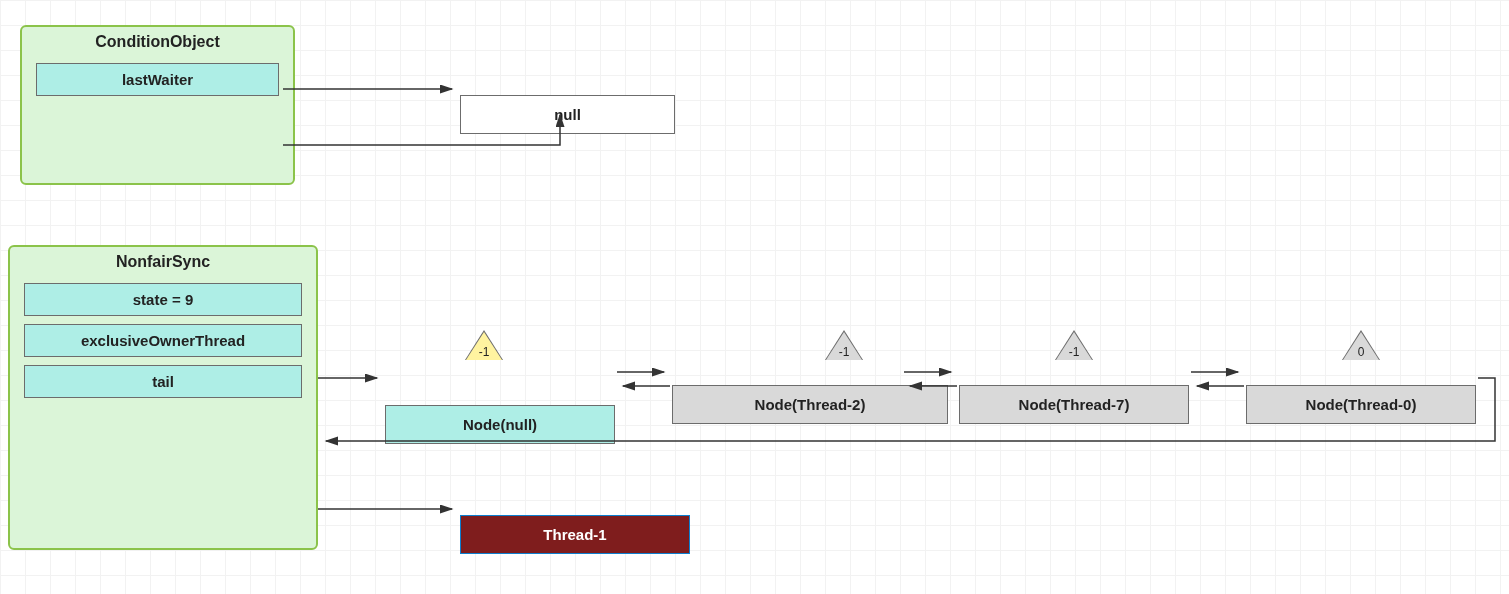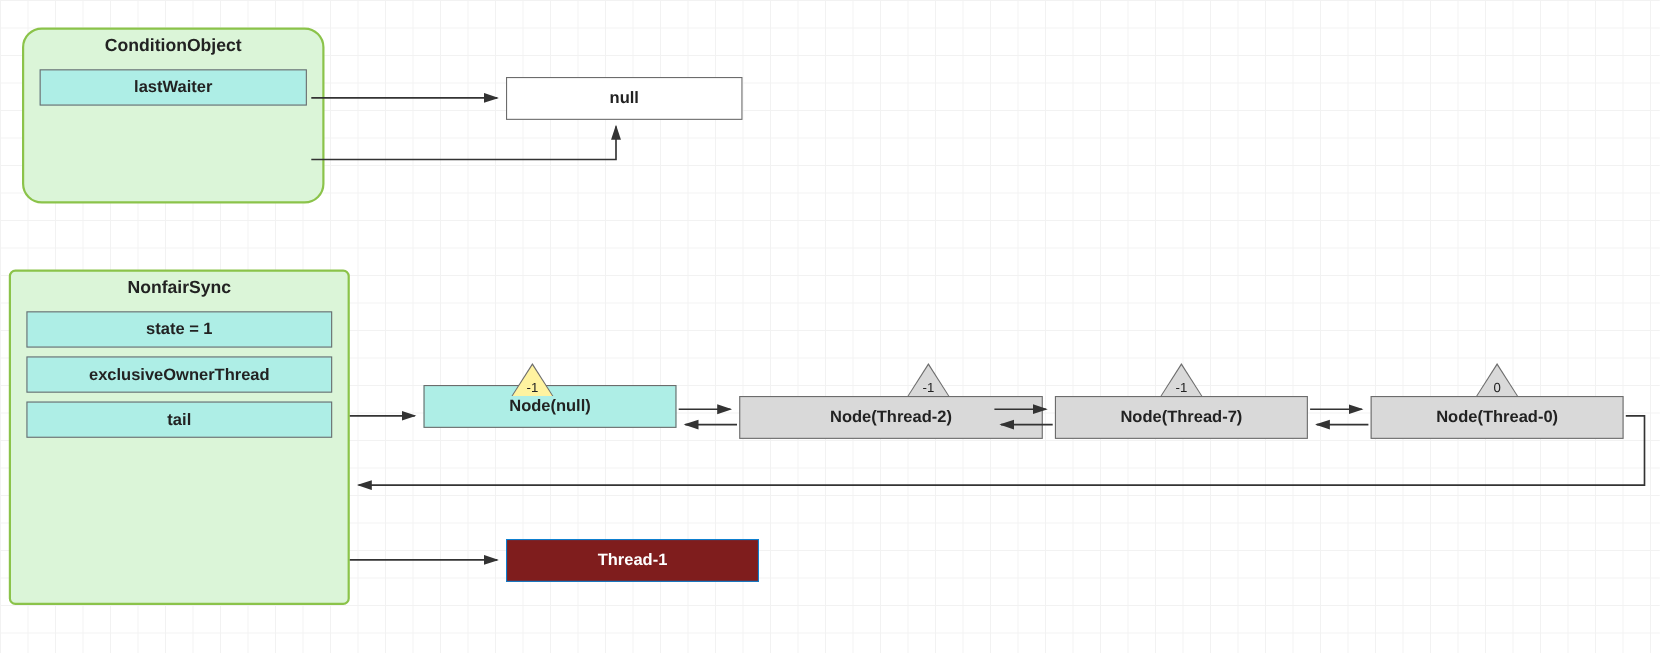--- a/index.html
+++ b/index.html
@@ -44,20 +44,21 @@
     color: #222;
   }
   .node {
     position: absolute;
     border: 1px solid #6c6c6c;
     text-align: center;
     font-weight: bold;
     font-size: 15px;
     padding: 10px 0;
     color: #222;
+    margin-top: 25px;
   }
   .node-teal  { background: #aeeee6; }
   .node-gray  { background: #d9d9d9; }
   .node-white { background: #ffffff; }
   .node-blue  { background: #7f1d1d; color: #fff; border-color: #0d7fcf; }
   .tri {
     position: absolute;
     width: 0; height: 0;
     border-left: 18px solid transparent;
     border-right: 18px solid transparent;
@@ -83,35 +84,35 @@
     position: absolute;
     inset: 0;
     pointer-events: none;
   }
 </style>
 </head>
 <body>
 
 <div class="grid"></div>
 
-<div class="box-group" style="left:20px; top:25px; width:275px; height:160px;border-radius:18px;">
+<div class="box-group" style="left:20px; top:25px; width:275px; height:160px;">
   <div class="group-title">ConditionObject</div>
   <div class="field">lastWaiter</div>
 </div>
 
 <div class="node node-white" style="left:460px; top:70px; width:215px;">null</div>
 
 <div class="box-group" style="left:8px; top:245px; width:310px; height:305px;">
   <div class="group-title">NonfairSync</div>
-  <div class="field">state = 1</div>
+  <div class="field">state = 9</div>
   <div class="field">exclusiveOwnerThread</div>
   <div class="field">tail</div>
 </div>
 
-<div class="node node-teal" style="left:385px; top:350px; width:230px;">Node(null)</div>
+<div class="node node-teal" style="left:385px; top:380px; width:230px;">Node(null)</div>
 <div class="node node-gray" style="left:672px; top:360px; width:276px;">Node(Thread-2)</div>
 <div class="node node-gray" style="left:959px; top:360px; width:230px;">Node(Thread-7)</div>
 <div class="node node-gray" style="left:1246px; top:360px; width:230px;">Node(Thread-0)</div>
 
 <div class="tri-border" style="left:465px; top:330px;"></div>
 <div class="tri yellow" style="left:466px; top:332px;"></div>
 <div class="tri-label" style="left:466px; top:345px;">-1</div>
 
 <div class="tri-border" style="left:825px; top:330px;"></div>
 <div class="tri gray" style="left:826px; top:332px;"></div>

